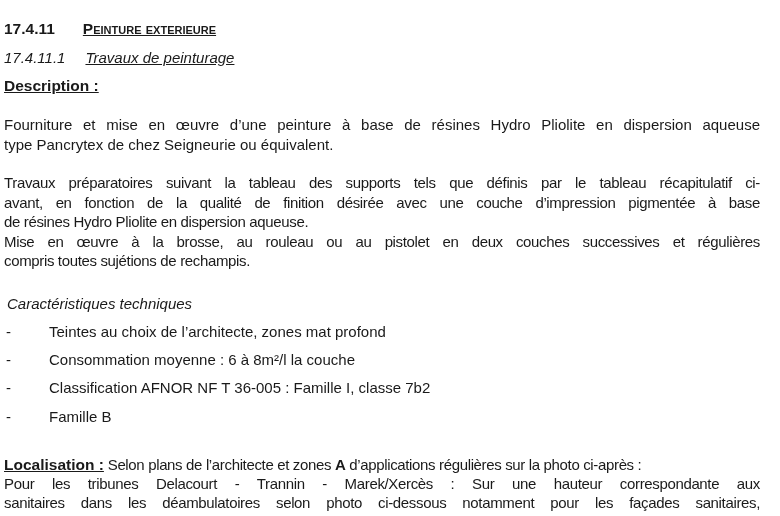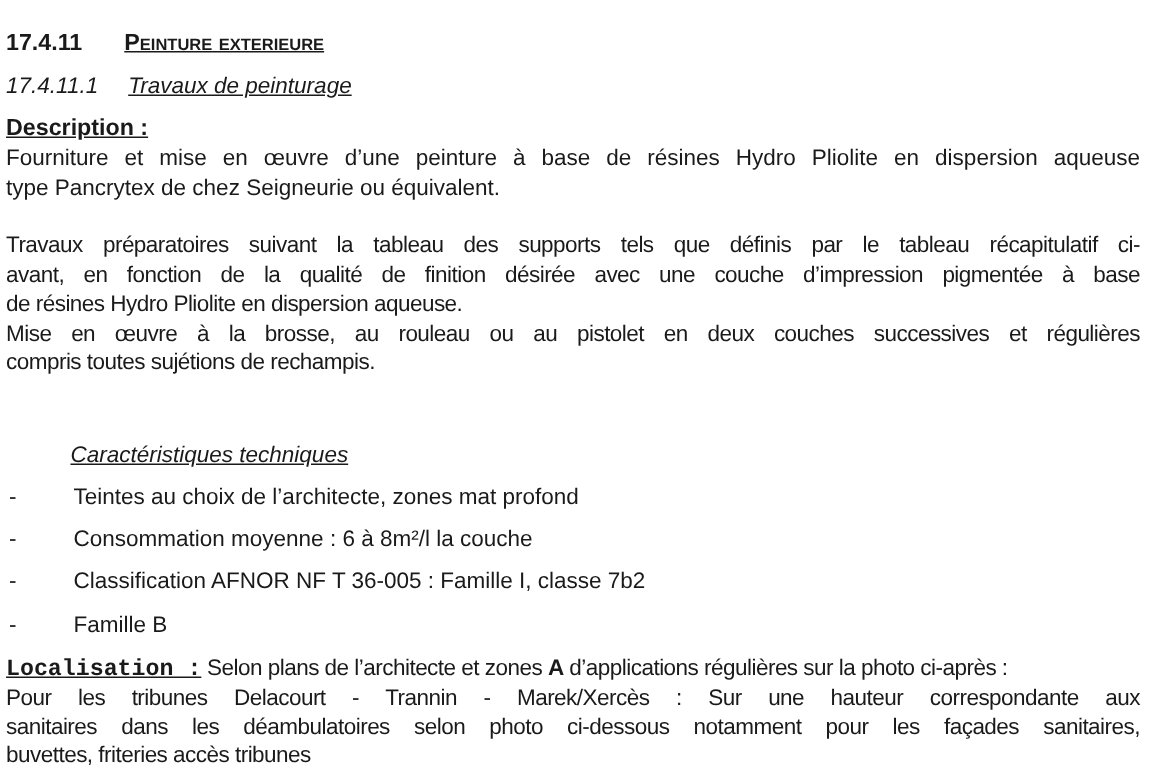--- a/index.html
+++ b/index.html
@@ -10,25 +10,25 @@
     }
     .page { position: absolute; left: 0; top: 0; width: 780px; height: 516px; }
     .abs { position: absolute; white-space: nowrap; }
     .h1 { left: 4px; top: 20px; font-size: 15.5px; font-weight: bold; }
     .h1 .title { text-decoration: underline; margin-left: 6px; font-variant: small-caps; padding-left: 22px; }
     .h2 { left: 4px; top: 49px; font-size: 15px; font-style: italic; }
     .h2 .t { text-decoration: underline; margin-left: 20px; }
     .lbl { font-weight: bold; text-decoration: underline; font-size: 15.5px; text-align: center; }
     .para {
       position: absolute; left: 4px; width: 756px;
-      font-size: 15px; line-height: 19.5px; text-align: justify;
+      font-size: 15px; line-height: 19.5px; text-align: justify; margin-top: 19px;
     }
     .narrow { font-family: "Liberation Sans Narrow", "Liberation Sans", sans-serif; letter-spacing: -0.35px; }
     .jl { text-align-last: justify; }
-    .ital-u { font-style: italic; text-decoration: underline; font-size: 15px; margin-left: 40px; }
+    .ital-u { font-style: italic; font-size: 15px; }
     .bullet { position: absolute; left: 6px; font-size: 15px; }
     .bullet .dash { display: inline-block; width: 43px; }
     .b { font-weight: bold; }
   </style>
 </head>
 <body>
 
 <div class="page">
 
   <div class="abs h1">
@@ -63,19 +63,19 @@
     <span class="dash">-</span><span>Consommation moyenne : 6 à 8m²/l la couche</span>
   </div>
   <div class="bullet" style="top:379px;">
     <span class="dash">-</span><span>Classification AFNOR NF T 36-005 : Famille I, classe 7b2</span>
   </div>
   <div class="bullet" style="top:408px;">
     <span class="dash">-</span><span>Famille B</span>
   </div>
 
   <div class="para narrow" style="top:436px; line-height:19px;">
-    <div><span class="lbl" style="letter-spacing:0;font-family:Liberation Mono, monospace;">Localisation :</span><span> Selon plans de l’architecte et zones </span><span class="b">A</span><span> d’applications régulières sur la photo ci-après :</span></div>
+    <div><span class="lbl" style="letter-spacing:0;">Localisation :</span><span> Selon plans de l’architecte et zones </span><span class="b">A</span><span> d’applications régulières sur la photo ci-après :</span></div>
     <div class="jl">Pour les tribunes Delacourt - Trannin -  Marek/Xercès : Sur une hauteur correspondante aux</div>
     <div class="jl">sanitaires dans les déambulatoires selon photo ci-dessous notamment pour les façades sanitaires,</div>
     <div>buvettes, friteries accès tribunes</div>
   </div>
 
 </div>
 
 </body></html>

